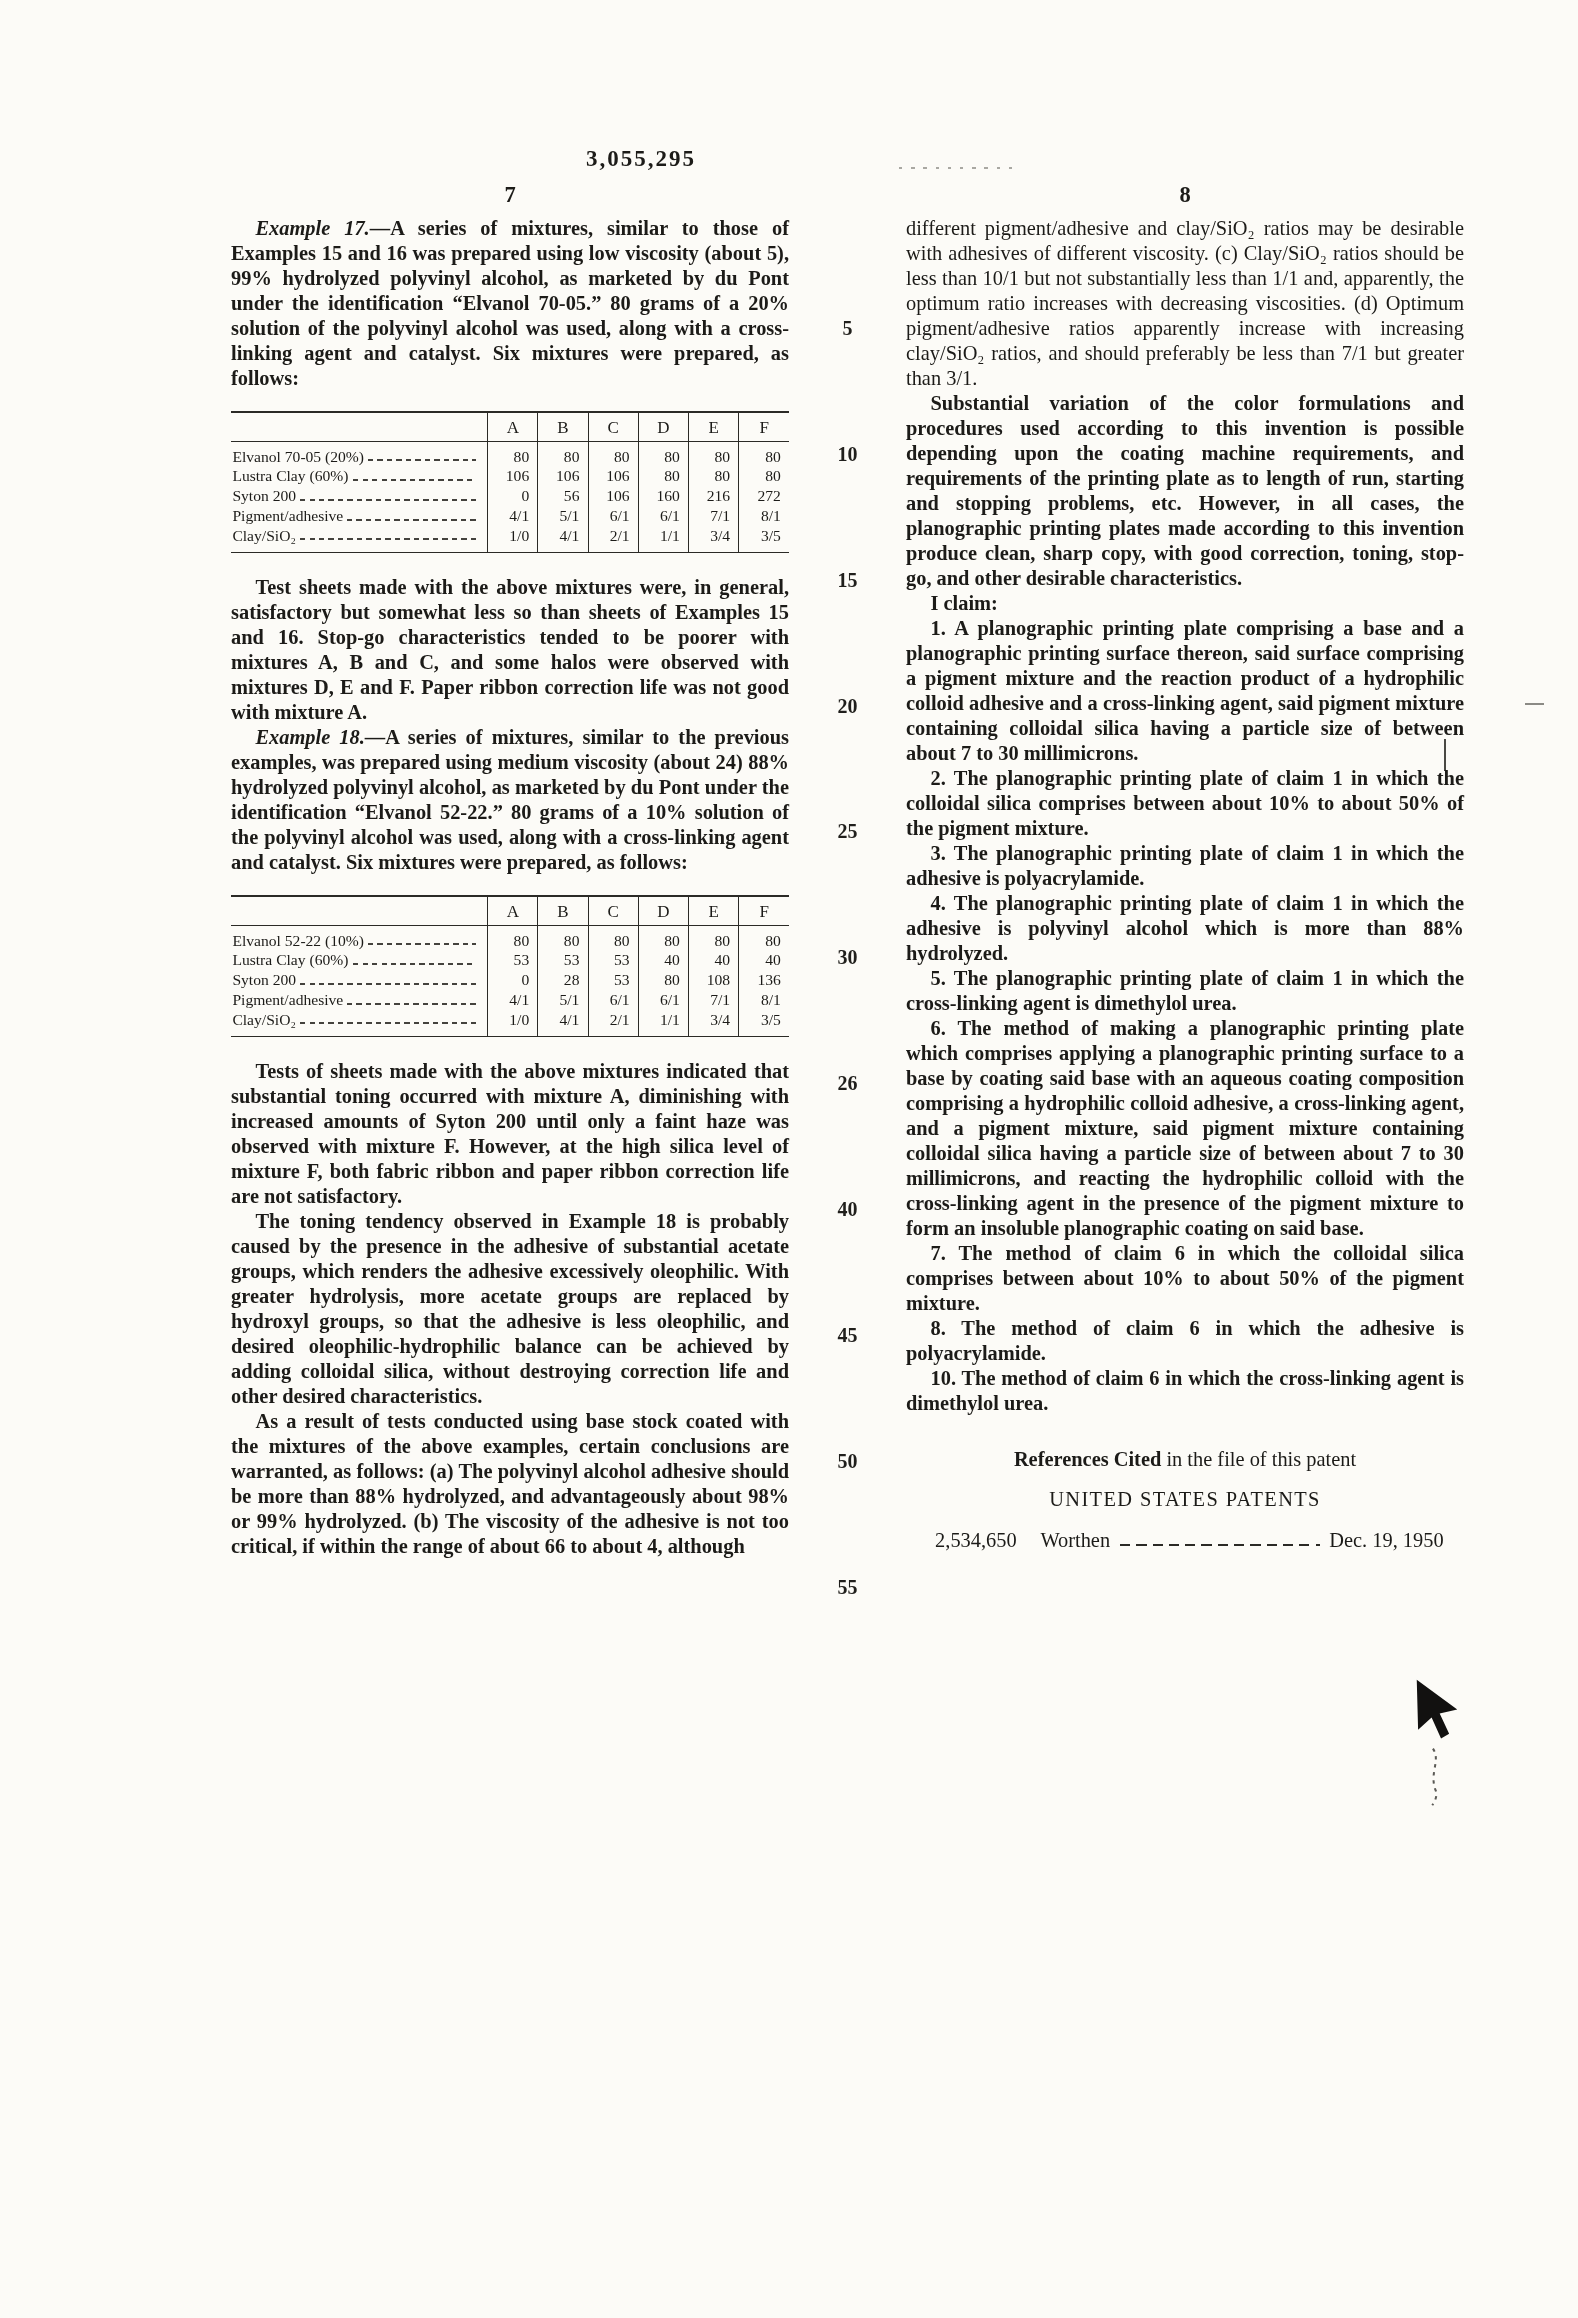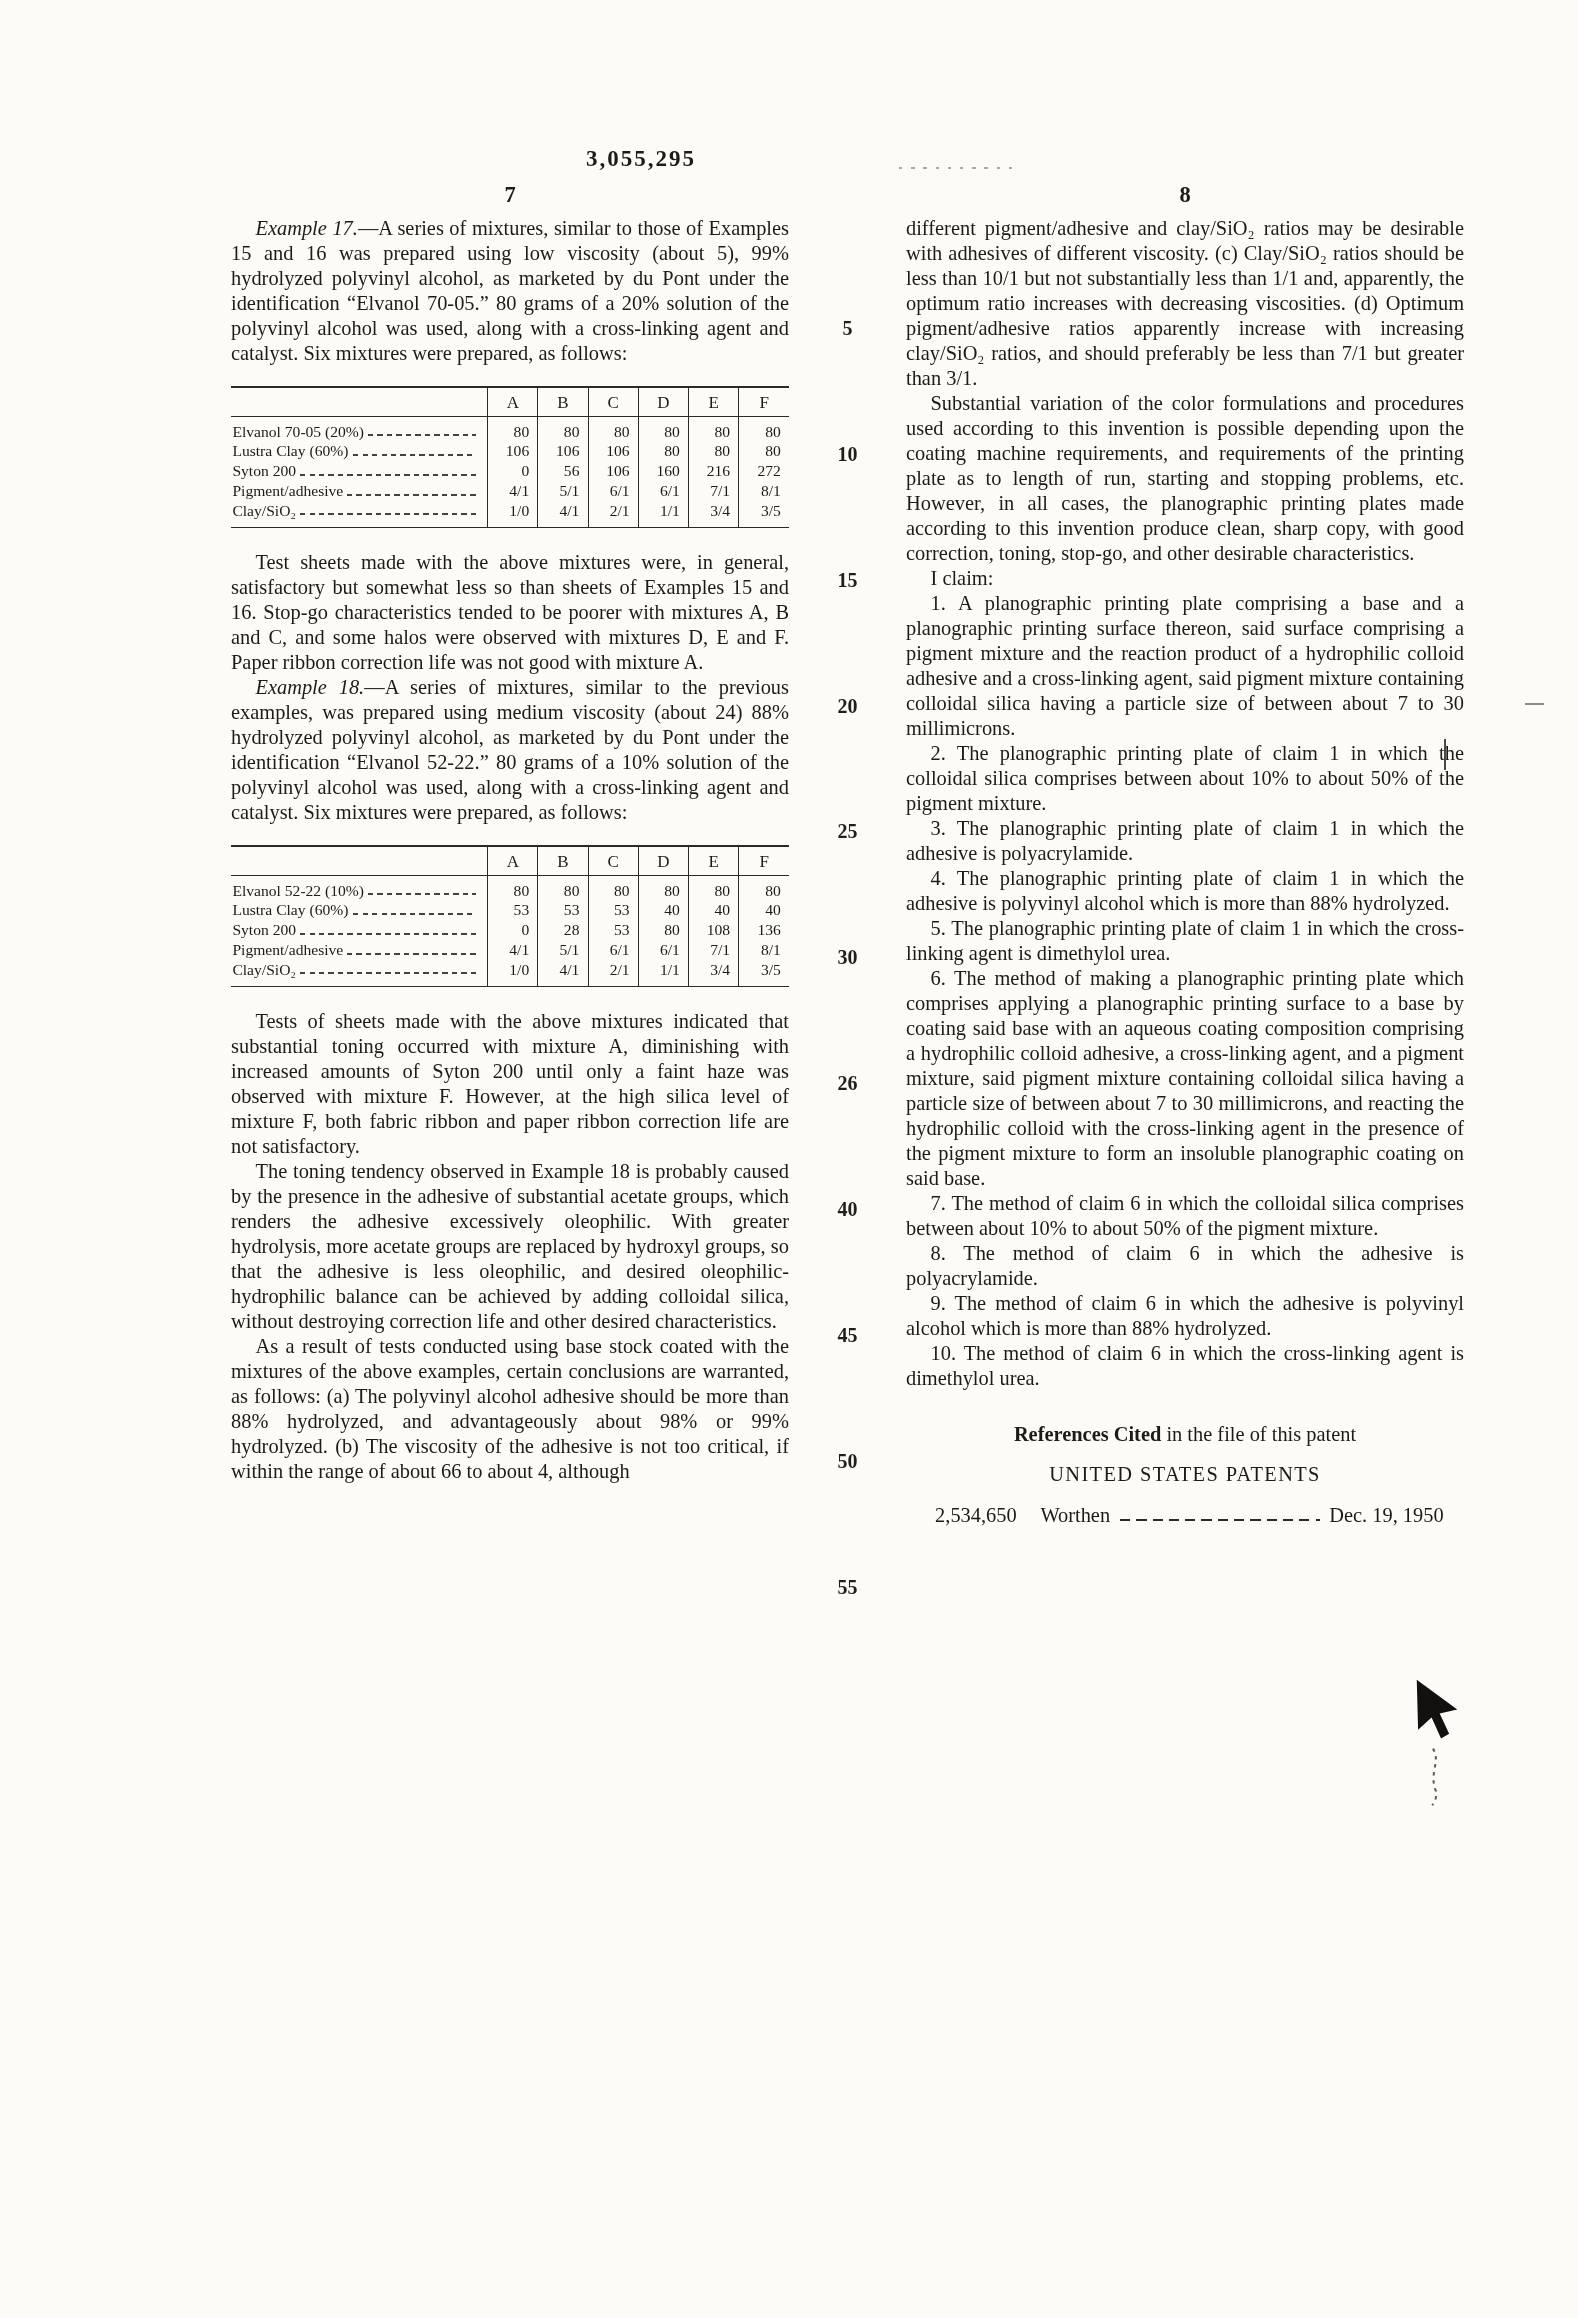--- a/index.html
+++ b/index.html
@@ -21,21 +21,21 @@
     font-size:22.5px; font-weight:bold; }
   .col-number.left  { left:231px; }
   .col-number.right { left:906px; }
 
   .columns {
     position:absolute; top:216px; left:231px; width:1233px;
     display:flex; gap:117px;
   }
   .column { width:558px; font-size:20.4px; line-height:25px; text-align:justify; }
   .para { margin:0; }
-  .indent { text-indent:24.5px; }
+  .indent { text-indent:24.5px;font-weight:bold; }
   .lead { font-style:italic; }
 
   
   .gutter-num {
     position:absolute; left:789px; width:117px; text-align:center;
     font-size:20px; font-weight:bold; color:#201f1c;
   }
 
   
   .mix-table {
@@ -299,21 +299,20 @@
     <p class="para indent">I claim:</p>
 
     <p class="para indent">1. A planographic printing plate comprising a base and a planographic printing surface thereon, said surface comprising a pigment mixture and the reaction product of a hydrophilic colloid adhesive and a cross-linking agent, said pigment mixture containing colloidal silica having a particle size of between about 7 to 30 millimicrons.</p>
     <p class="para indent">2. The planographic printing plate of claim 1 in which the colloidal silica comprises between about 10% to about 50% of the pigment mixture.</p>
     <p class="para indent">3. The planographic printing plate of claim 1 in which the adhesive is polyacrylamide.</p>
     <p class="para indent">4. The planographic printing plate of claim 1 in which the adhesive is polyvinyl alcohol which is more than 88% hydrolyzed.</p>
     <p class="para indent">5. The planographic printing plate of claim 1 in which the cross-linking agent is dimethylol urea.</p>
     <p class="para indent">6. The method of making a planographic printing plate which comprises applying a planographic printing surface to a base by coating said base with an aqueous coating composition comprising a hydrophilic colloid adhesive, a cross-linking agent, and a pigment mixture, said pigment mixture containing colloidal silica having a particle size of between about 7 to 30 millimicrons, and reacting the hydrophilic colloid with the cross-linking agent in the presence of the pigment mixture to form an insoluble planographic coating on said base.</p>
     <p class="para indent">7. The method of claim 6 in which the colloidal silica comprises between about 10% to about 50% of the pigment mixture.</p>
     <p class="para indent">8. The method of claim 6 in which the adhesive is polyacrylamide.</p>
-    <p class="para indent">9. The method of claim 6 in which the adhesive is polyvinyl alcohol which is more than 88% hydrolyzed.</p>
     <p class="para indent">10. The method of claim 6 in which the cross-linking agent is dimethylol urea.</p>
 
     <div class="references">
       <div class="ref-heading"><b>References Cited</b><span> in the file of this patent</span></div>
       <div class="ref-subheading">UNITED STATES PATENTS</div>
       <div class="ref-rows">
         <div class="ref-row">
           <span class="ref-num">2,534,650</span>
           <span class="ref-name">Worthen</span>
           <span class="ref-leader"></span>

